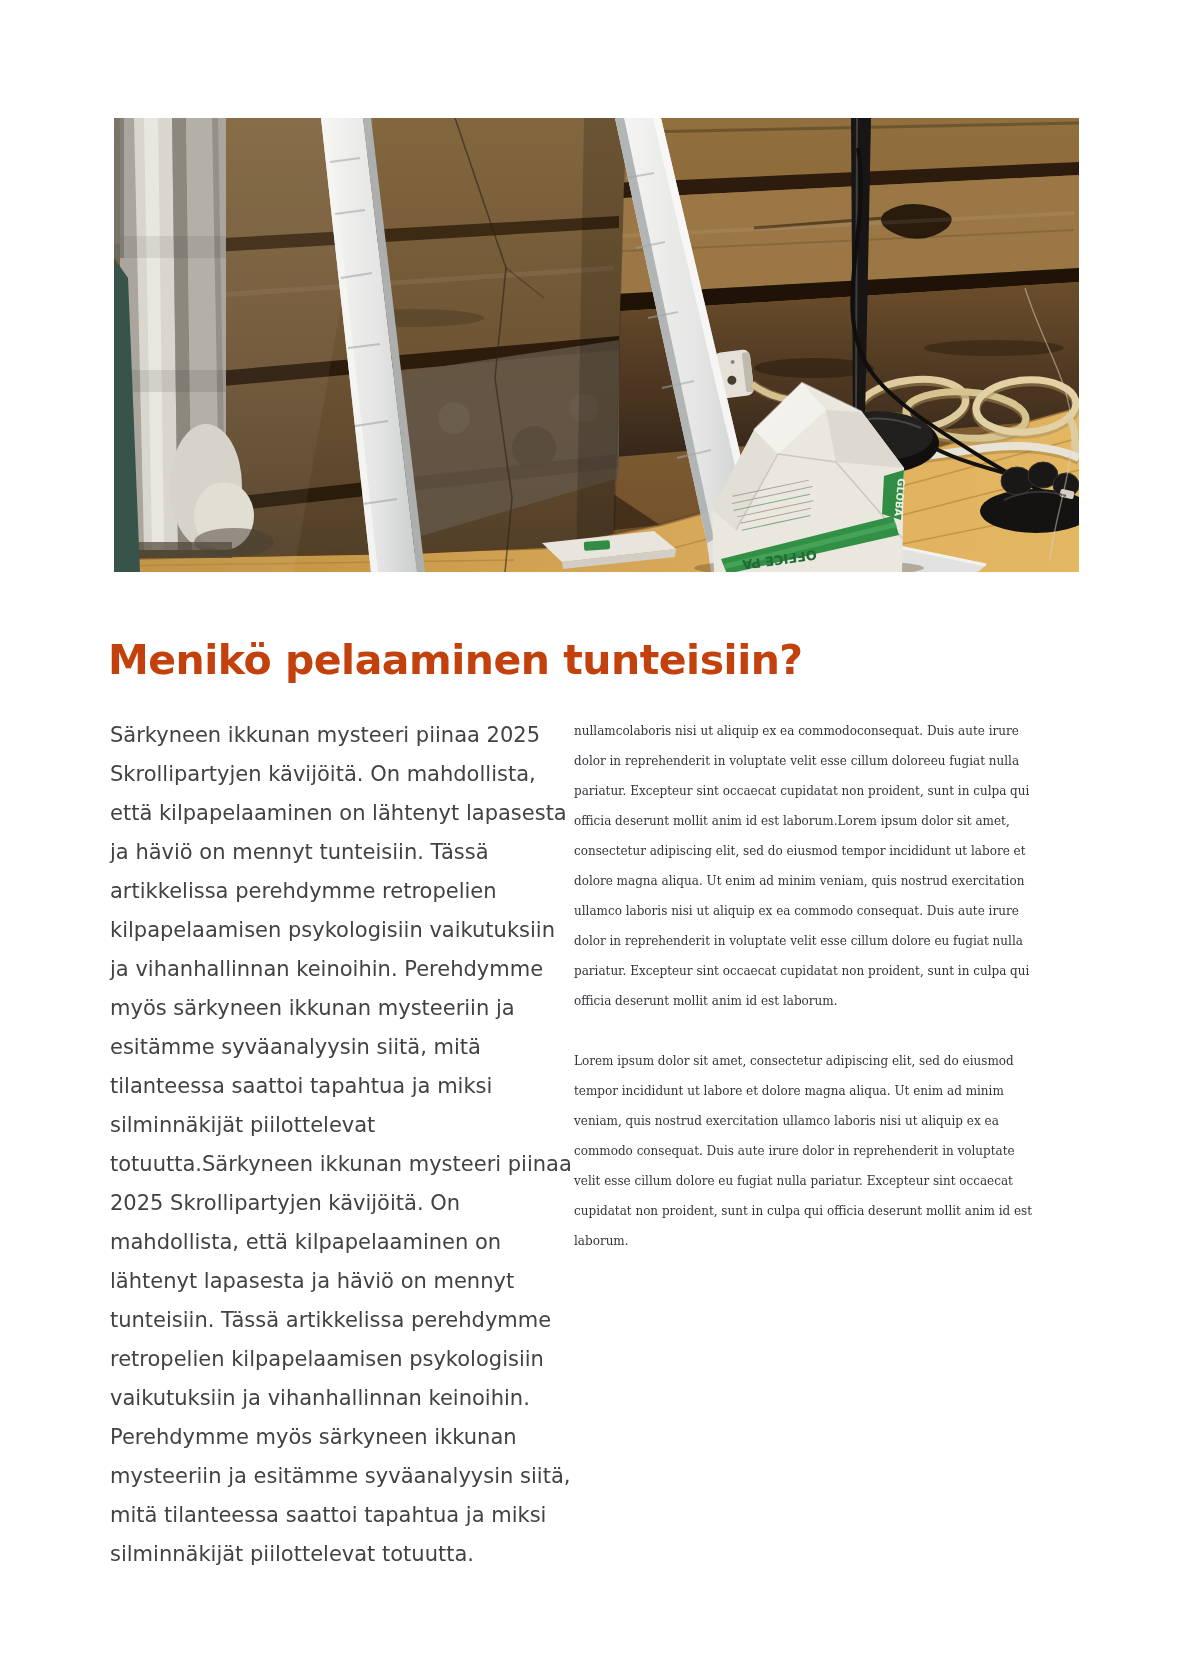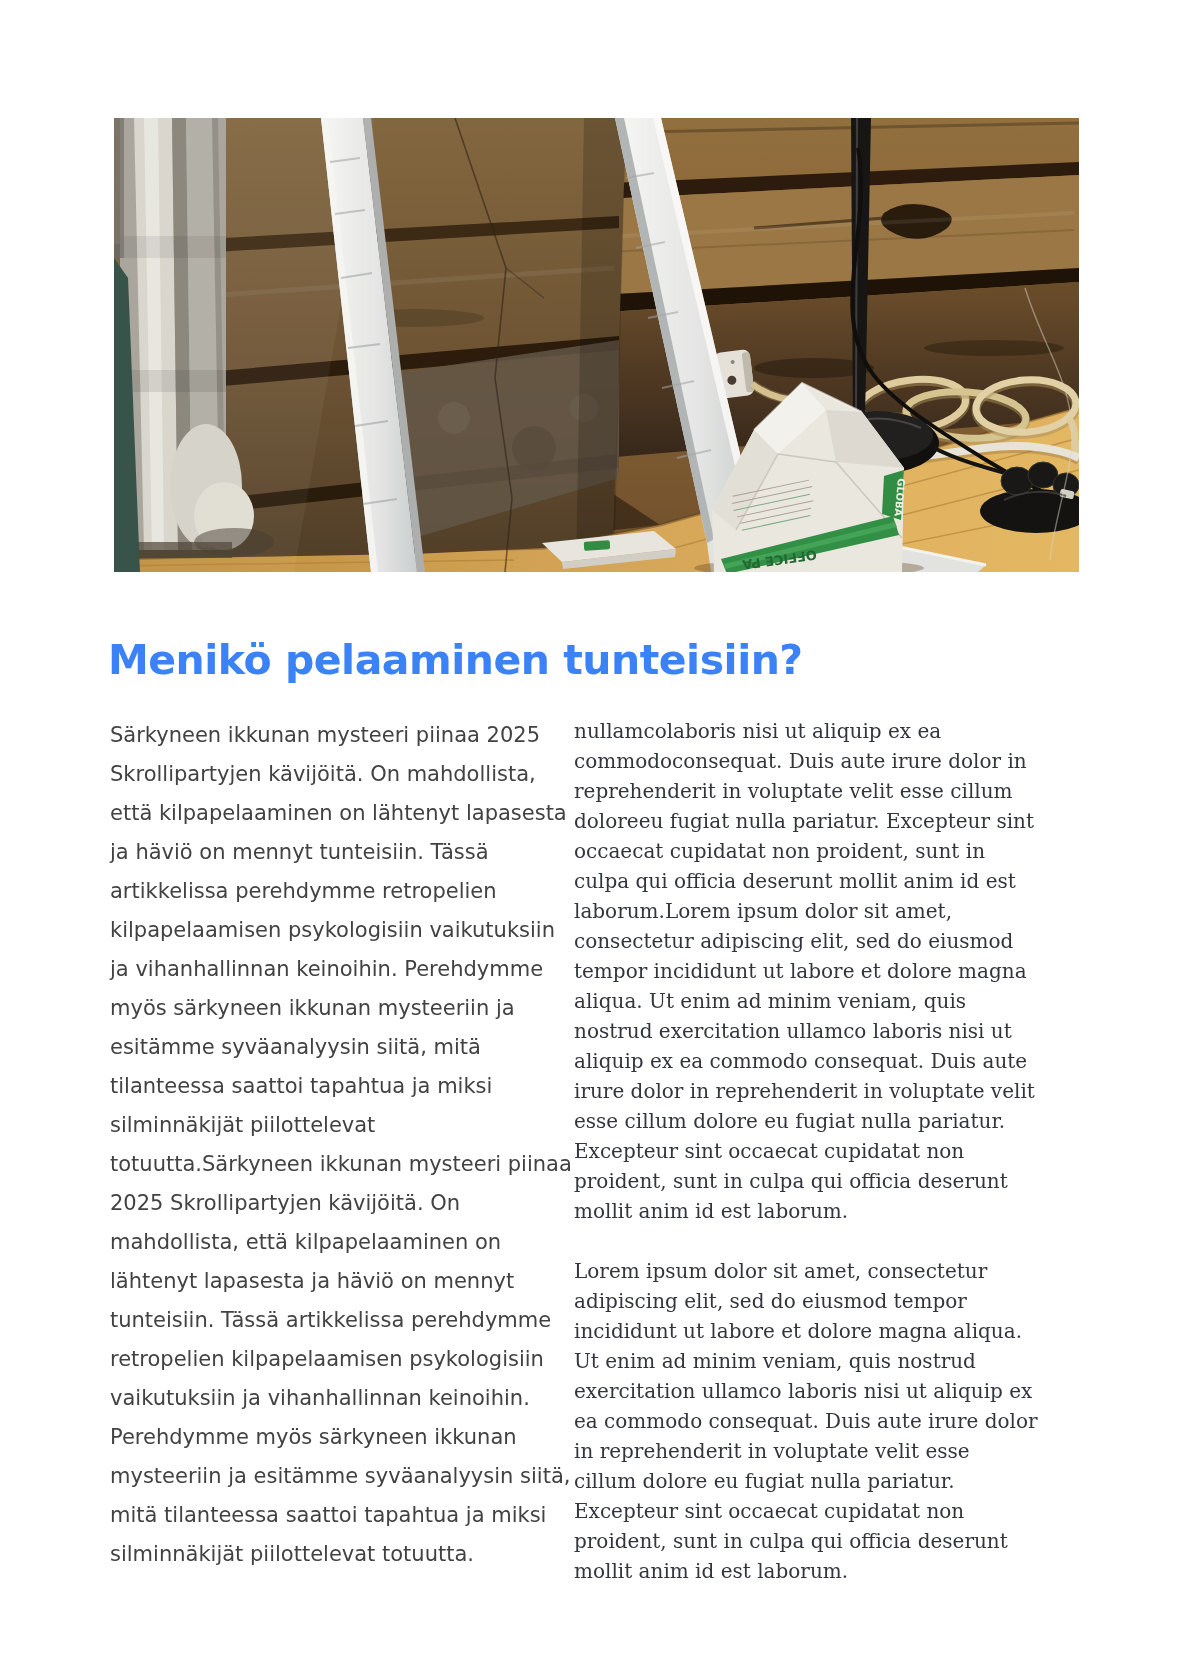--- a/index.html
+++ b/index.html
@@ -3,26 +3,26 @@
 <meta charset="utf-8">
 <style>
   html,body{margin:0;padding:0;background:#ffffff;}
   body{width:1186px;height:1680px;overflow:hidden;position:relative;
        font-family:"DejaVu Sans",sans-serif;}
   .page{position:absolute;inset:0;background:#ffffff;}
   .hero{position:absolute;left:114px;top:118px;width:965px;height:454px;margin:0;overflow:hidden;}
   .hero svg{display:block;width:100%;height:100%;}
   h1.headline{position:absolute;left:108px;top:636px;margin:0;
       font-family:"DejaVu Sans",sans-serif;font-weight:700;font-size:41px;
-      letter-spacing:-0.5px;color:#3b82f6;white-space:nowrap;}
+      letter-spacing:-0.5px;color:#c2410c;white-space:nowrap;}
   .columns{position:absolute;left:110px;top:716px;width:970px;display:flex;}
   .col{width:464px;}
   .col-left{font-family:"DejaVu Sans",sans-serif;font-size:21px;line-height:39px;color:#424242;}
   .col-left p{margin:0;}
-  .col-right{font-family:"DejaVu Serif","Liberation Serif",serif;font-size:20px;line-height:30px;color:#32363c;}
+  .col-right{font-family:"DejaVu Serif","Liberation Serif",serif;font-size:12px;line-height:30px;color:#32363c;}
   .col-right p{margin:0 0 30px 0;}
 </style>
 </head>
 <body>
 
 <div class="page">
 
   <figure class="hero">
     <svg viewBox="0 0 965 454" preserveAspectRatio="none">
       <defs>

